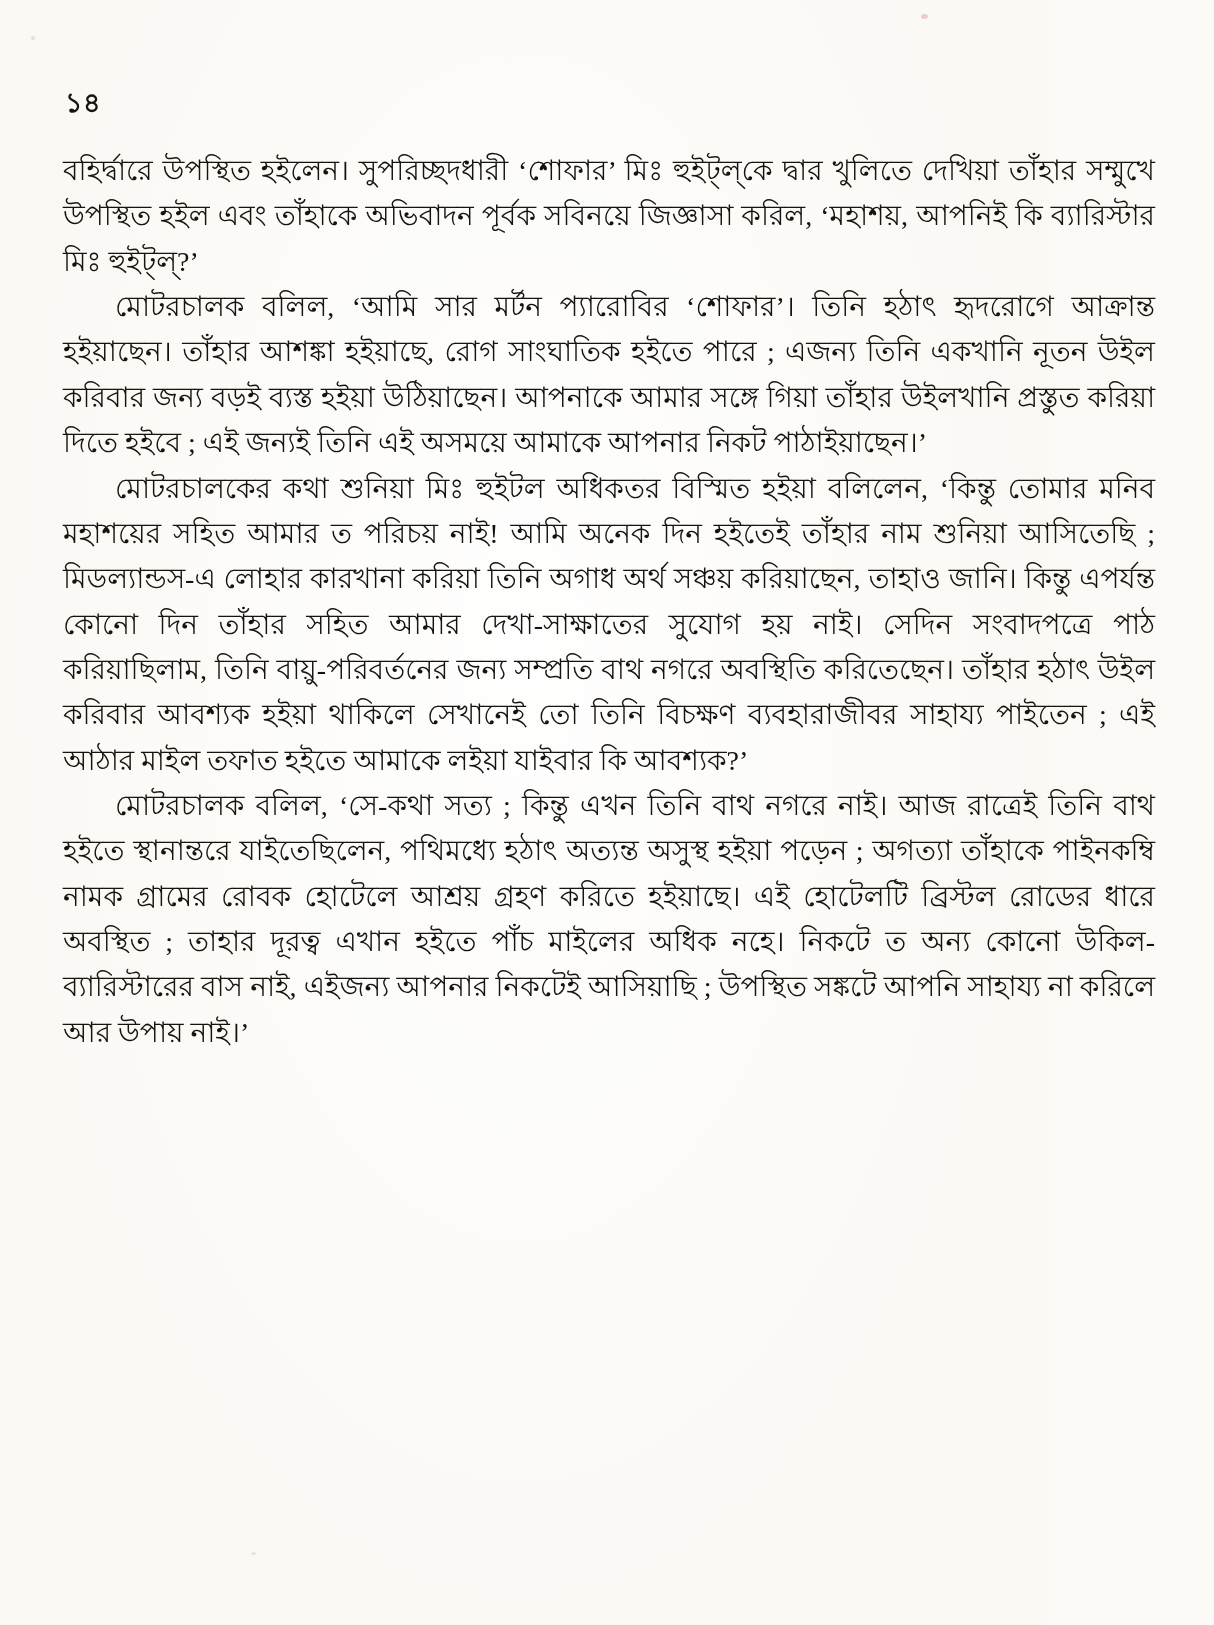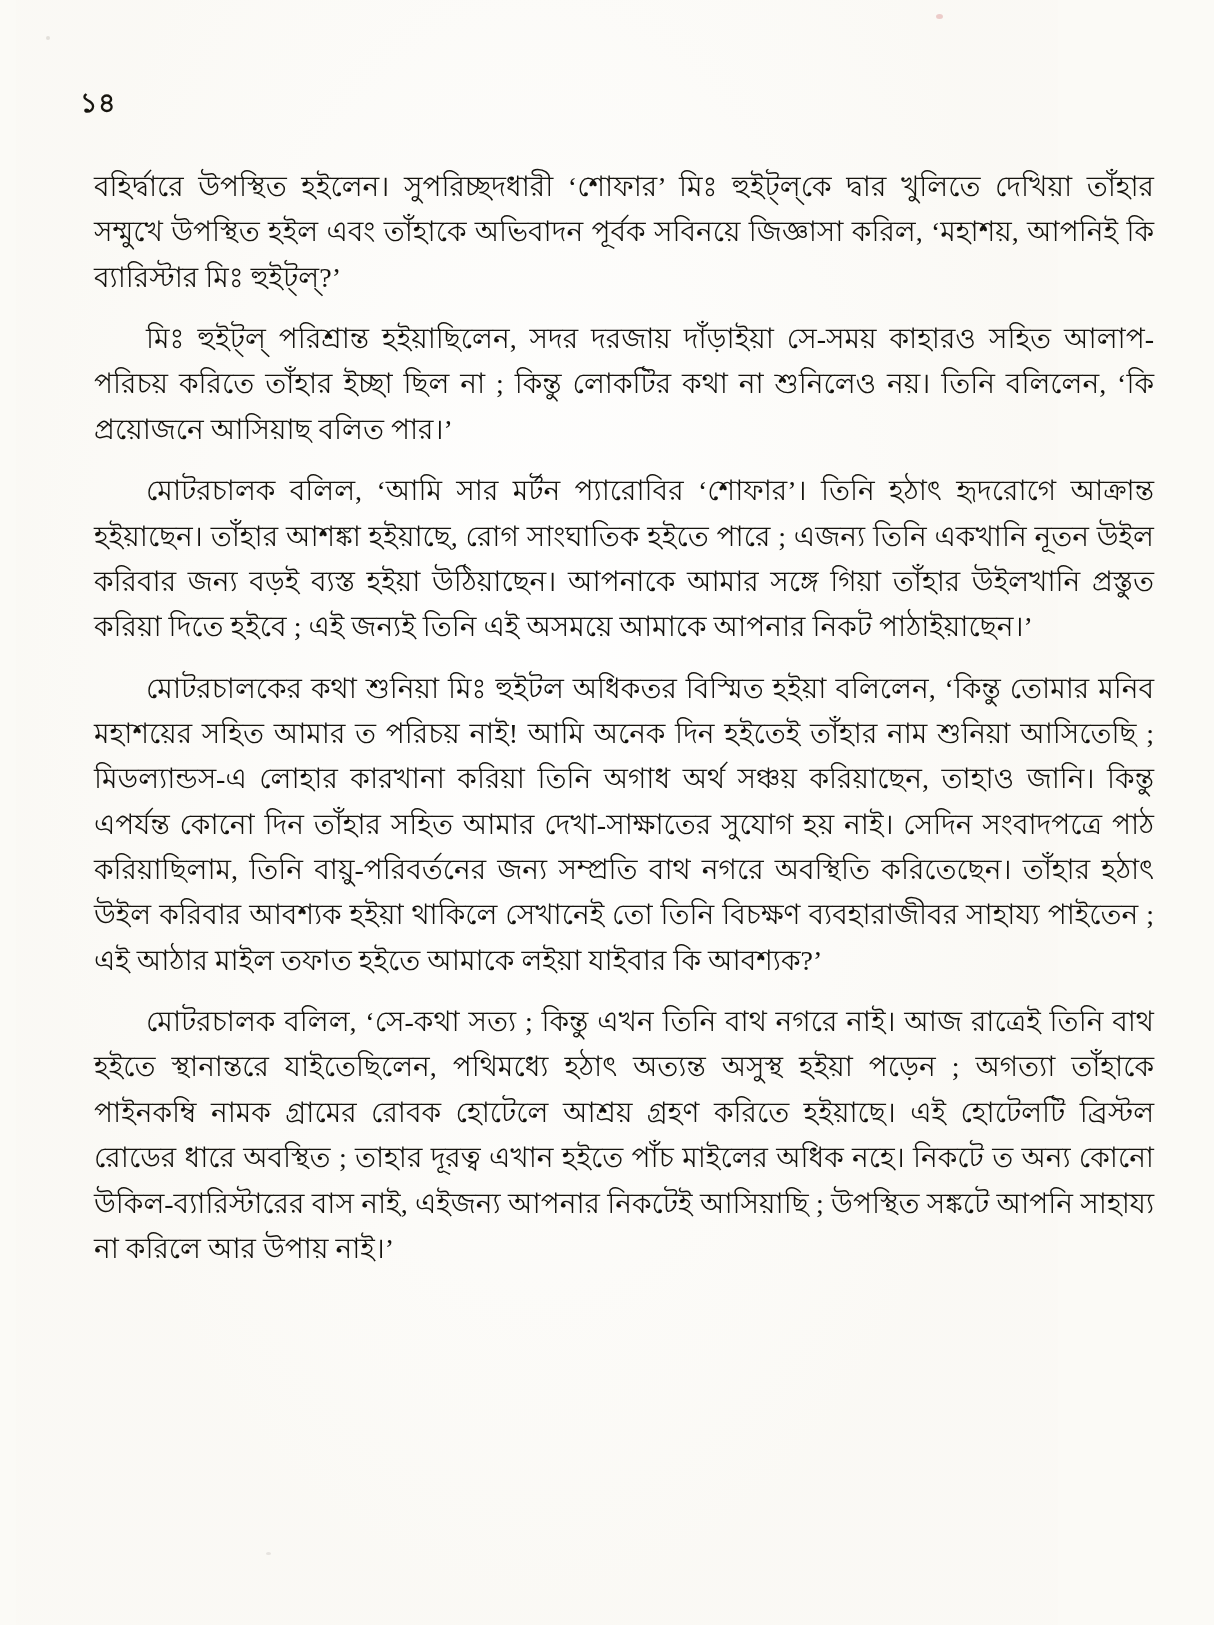--- a/index.html
+++ b/index.html
@@ -10,21 +10,21 @@
     width: 1214px;
     height: 1625px;
     background: #fbfaf6;
     font-family: "Liberation Serif", "DejaVu Serif", serif;
     color: #121110;
     position: relative;
     overflow: hidden;
   }
   .page {
     position: absolute;
-    top: 0; left: 16px;
+    top: 0; left: 1px;
     width: 1042px;
     height: 1625px;
     background:
       radial-gradient(ellipse at 50% 40%, rgba(255,255,255,0.9) 0%, rgba(248,246,240,0.4) 70%),
       #fcfbf8;
   }
   .running-head {
     position: absolute;
     top: 82px;
     left: 64px;
@@ -42,21 +42,21 @@
     top: 148px;
     left: 62px;
     width: 1092px;
     font-size: 28px;
     line-height: 1.62;
     text-align: justify;
     color: #15130e;
     font-weight: 500;
   }
   .para {
-    margin: 16px;
+    margin: 0;
     text-indent: 0;
     font-family: Liberation Serif, serif;
   }
   .para.indent {
     text-indent: 52px;
   }
   
   .speck {
     position: absolute;
     border-radius: 50%;
@@ -73,19 +73,18 @@
   <div class="speck speck-1"></div>
   <div class="speck speck-2"></div>
   <div class="speck speck-3"></div>
 
   <div class="running-head">
     <span>১৪</span>
   </div>
 
   <div class="body-text">
     <p class="para">বহির্দ্বারে উপস্থিত হইলেন। সুপরিচ্ছদধারী ‘শোফার’ মিঃ হুইট্‌ল্‌কে দ্বার খুলিতে দেখিয়া তাঁহার সম্মুখে উপস্থিত হইল এবং তাঁহাকে অভিবাদন পূর্বক সবিনয়ে জিজ্ঞাসা করিল, ‘মহাশয়, আপনিই কি ব্যারিস্টার মিঃ হুইট্‌ল্‌?’</p>
-    <p class="para indent">মিঃ হুইট্‌ল্‌ পরিশ্রান্ত হইয়াছিলেন, সদর দরজায় দাঁড়াইয়া সে-সময় কাহারও সহিত আলাপ-পরিচয় করিতে তাঁহার ইচ্ছা ছিল না ; কিন্তু লোকটির কথা না শুনিলেও নয়। তিনি বলিলেন, ‘কি প্রয়োজনে আসিয়াছ বলিত পার।’</p>
     <p class="para indent">মোটরচালক বলিল, ‘আমি সার মর্টন প্যারোবির ‘শোফার’। তিনি হঠাৎ হৃদরোগে আক্রান্ত হইয়াছেন। তাঁহার আশঙ্কা হইয়াছে, রোগ সাংঘাতিক হইতে পারে ; এজন্য তিনি একখানি নূতন উইল করিবার জন্য বড়ই ব্যস্ত হইয়া উঠিয়াছেন। আপনাকে আমার সঙ্গে গিয়া তাঁহার উইলখানি প্রস্তুত করিয়া দিতে হইবে ; এই জন্যই তিনি এই অসময়ে আমাকে আপনার নিকট পাঠাইয়াছেন।’</p>
     <p class="para indent">মোটরচালকের কথা শুনিয়া মিঃ হুইটল অধিকতর বিস্মিত হইয়া বলিলেন, ‘কিন্তু তোমার মনিব মহাশয়ের সহিত আমার ত পরিচয় নাই! আমি অনেক দিন হইতেই তাঁহার নাম শুনিয়া আসিতেছি ; মিডল্যান্ডস-এ লোহার কারখানা করিয়া তিনি অগাধ অর্থ সঞ্চয় করিয়াছেন, তাহাও জানি। কিন্তু এপর্যন্ত কোনো দিন তাঁহার সহিত আমার দেখা-সাক্ষাতের সুযোগ হয় নাই। সেদিন সংবাদপত্রে পাঠ করিয়াছিলাম, তিনি বায়ু-পরিবর্তনের জন্য সম্প্রতি বাথ নগরে অবস্থিতি করিতেছেন। তাঁহার হঠাৎ উইল করিবার আবশ্যক হইয়া থাকিলে সেখানেই তো তিনি বিচক্ষণ ব্যবহারাজীবর সাহায্য পাইতেন ; এই আঠার মাইল তফাত হইতে আমাকে লইয়া যাইবার কি আবশ্যক?’</p>
     <p class="para indent">মোটরচালক বলিল, ‘সে-কথা সত্য ; কিন্তু এখন তিনি বাথ নগরে নাই। আজ রাত্রেই তিনি বাথ হইতে স্থানান্তরে যাইতেছিলেন, পথিমধ্যে হঠাৎ অত্যন্ত অসুস্থ হইয়া পড়েন ; অগত্যা তাঁহাকে পাইনকম্বি নামক গ্রামের রোবক হোটেলে আশ্রয় গ্রহণ করিতে হইয়াছে। এই হোটেলটি ব্রিস্টল রোডের ধারে অবস্থিত ; তাহার দূরত্ব এখান হইতে পাঁচ মাইলের অধিক নহে। নিকটে ত অন্য কোনো উকিল-ব্যারিস্টারের বাস নাই, এইজন্য আপনার নিকটেই আসিয়াছি ; উপস্থিত সঙ্কটে আপনি সাহায্য না করিলে আর উপায় নাই।’</p>
   </div>
 
 </div>
 
 </body></html>

